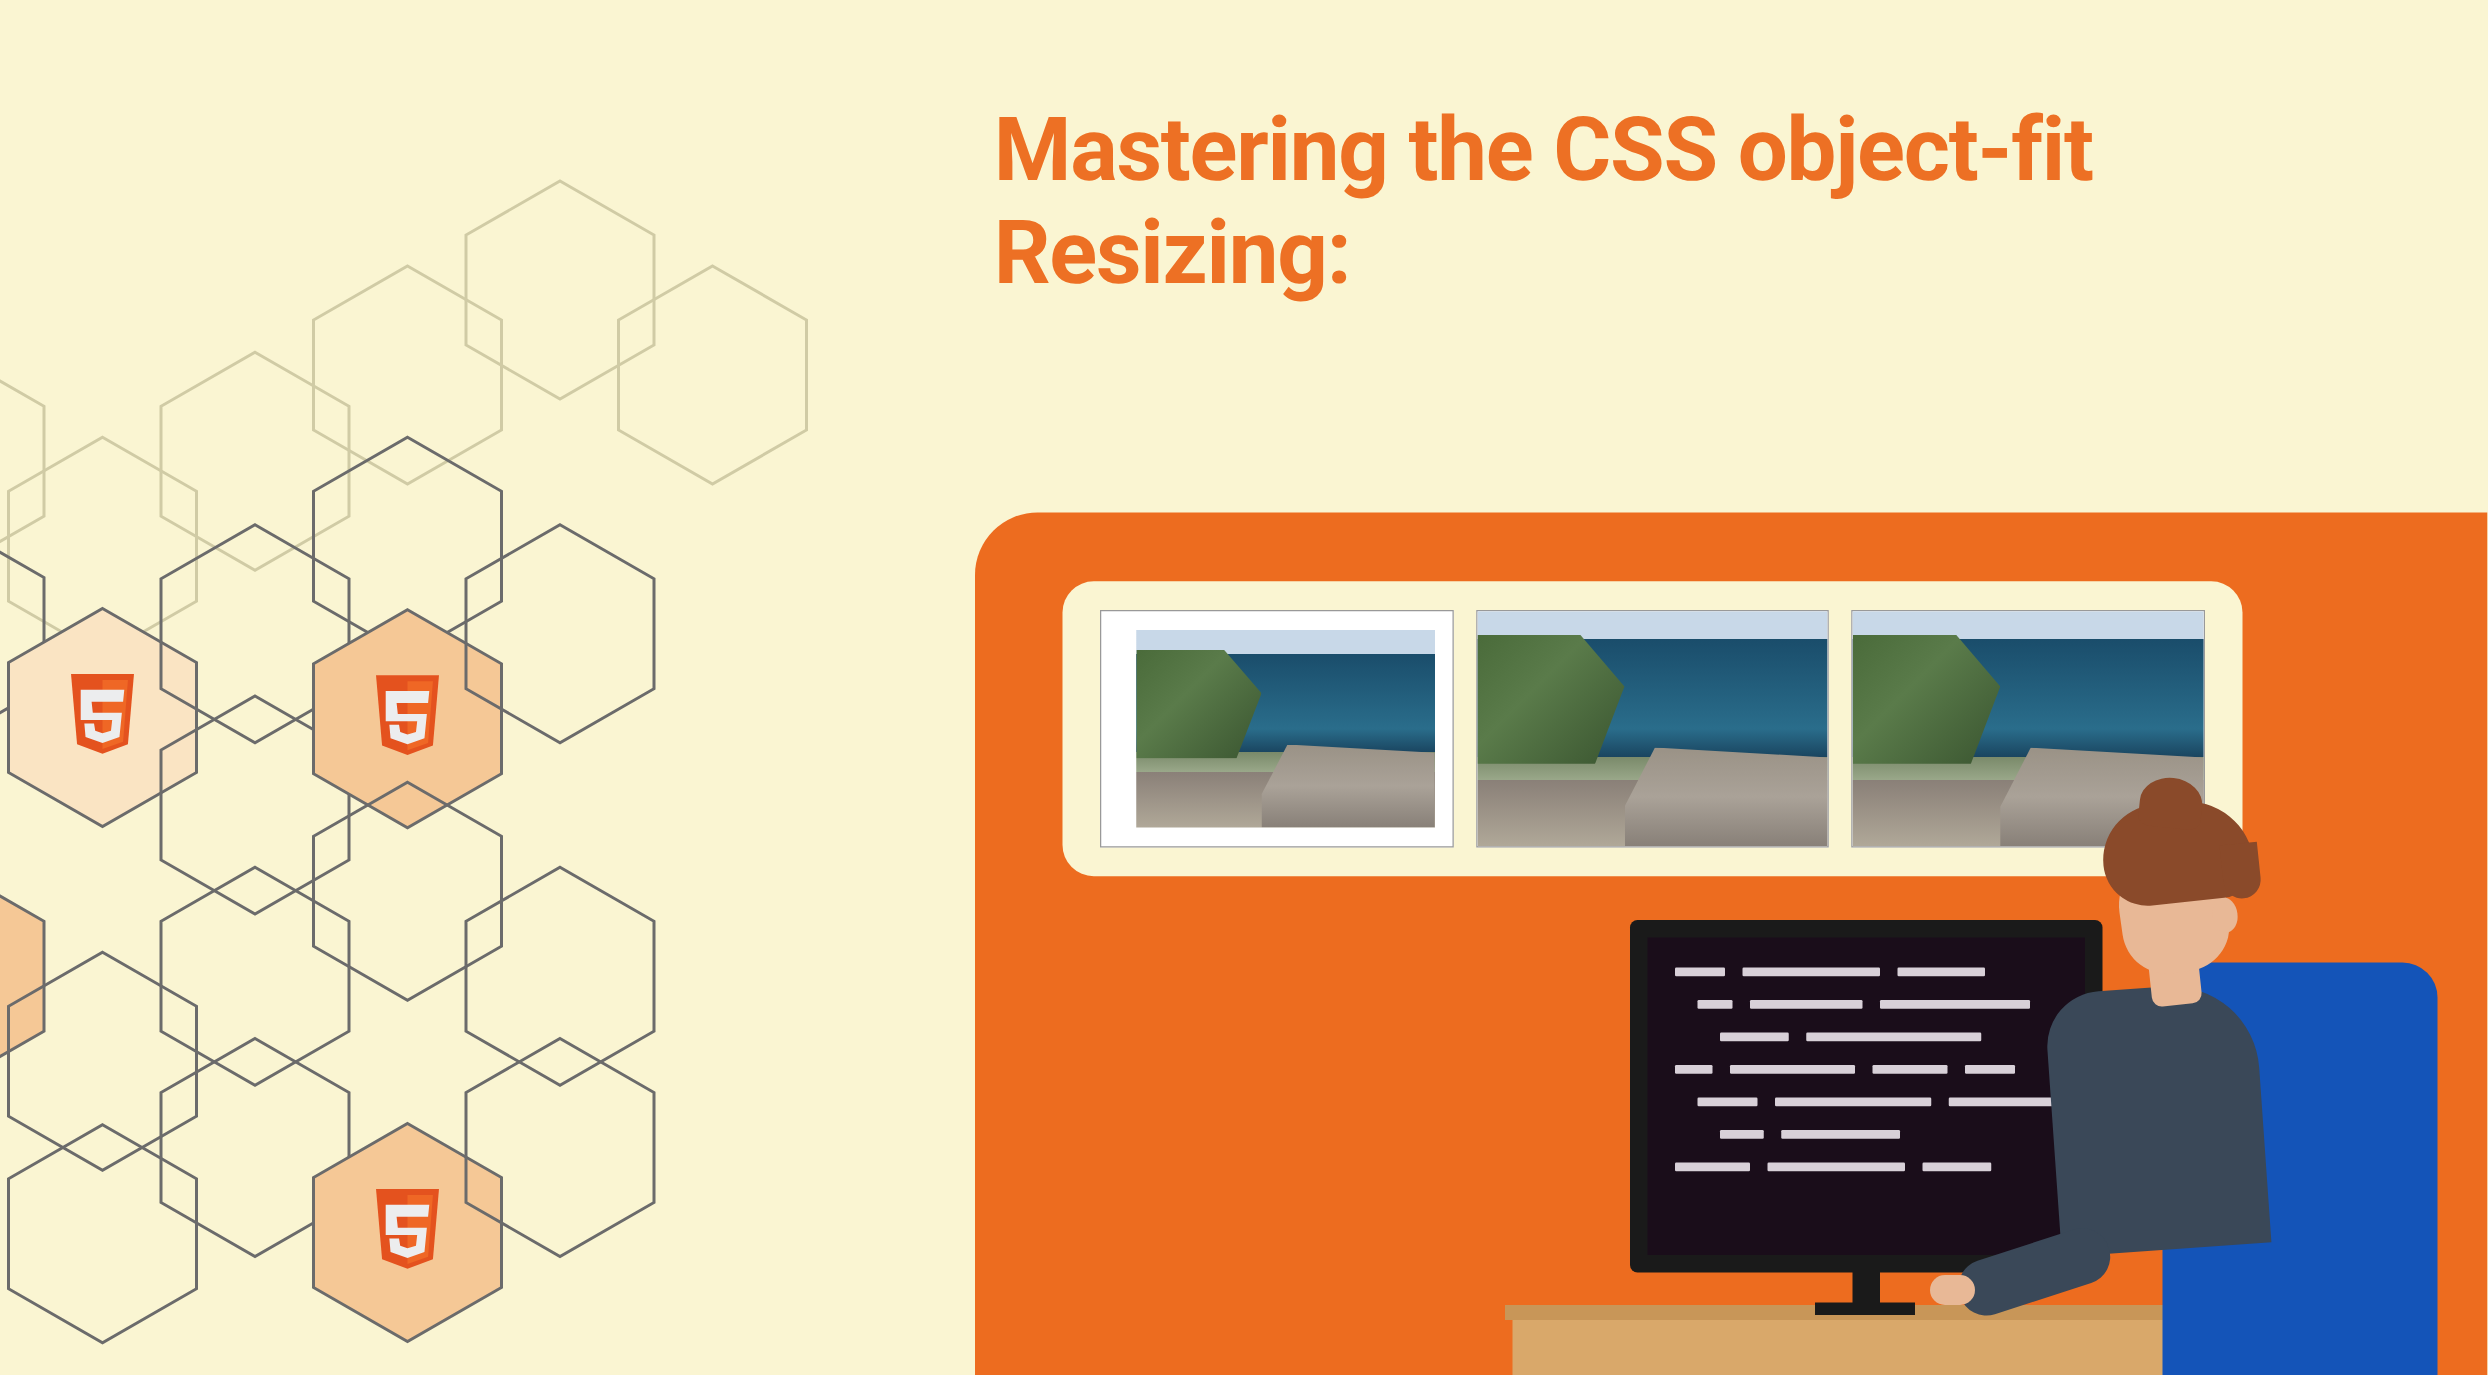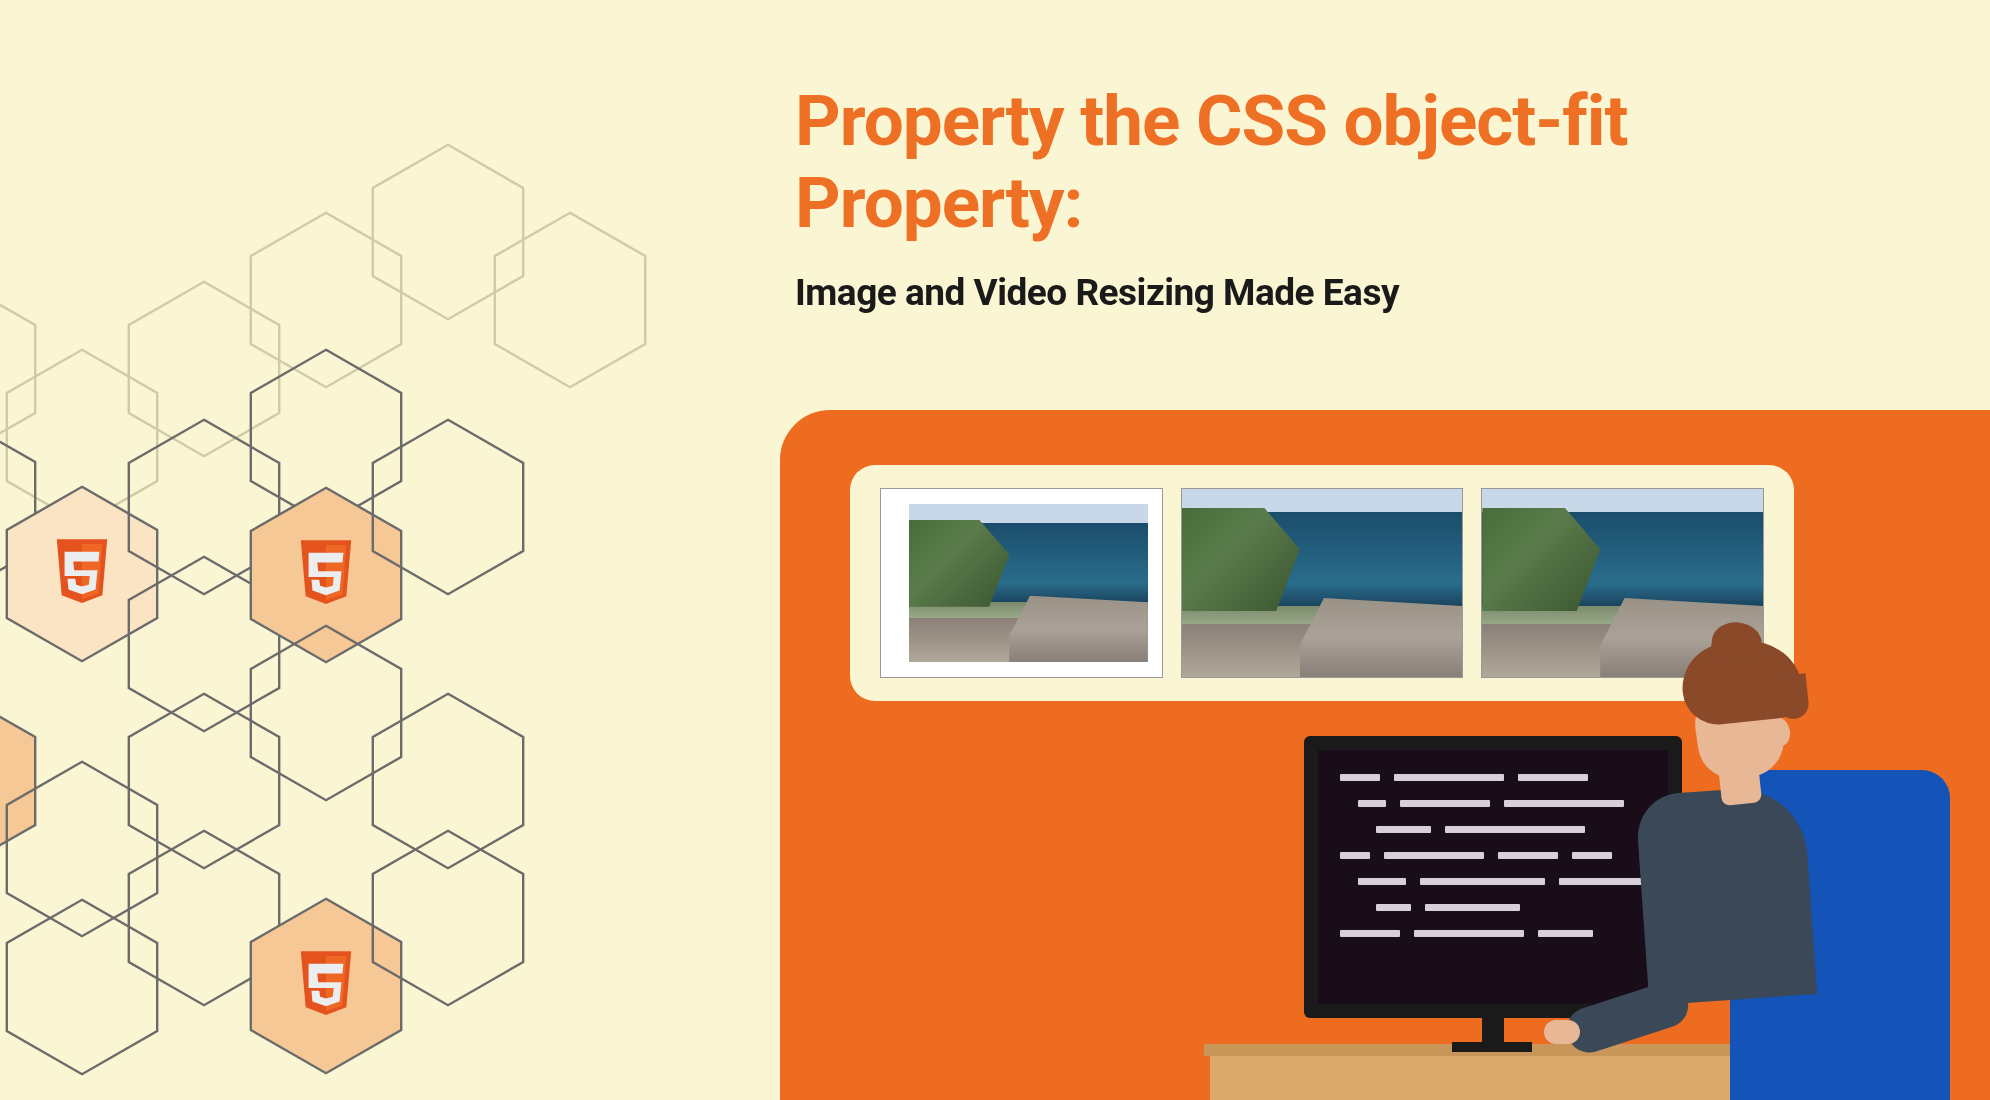--- a/index.html
+++ b/index.html
@@ -396,22 +396,21 @@
         </svg></div></div>
     <div class="hexagon" style="left: 488px; top: 686px;"><svg viewBox="0 0 100 115">
         <polygon class="hex-outline" points="50,3 97,30 97,85 50,112 3,85 3,30"></polygon>
       </svg></div>
     <div class="hexagon" style="left: 122px; top: 755px;"><svg viewBox="0 0 100 115">
         <polygon class="hex-outline" points="50,3 97,30 97,85 50,112 3,85 3,30"></polygon>
       </svg></div>
   </div>
 
 <div class="title-block">
-  <h1 class="main-title">Property the CSS object-fit Property:</h1>
-  <p class="subtitle">Image and Video Resizing Made Easy</p>
+  <h1 class="main-title">Mastering the CSS object-fit Resizing:</h1>
 </div>
 
 <div class="orange-panel">
   <div class="screen-box">
     <div class="photo-frame contain">
         <div class="photo-inner"></div>
       </div>
     <div class="photo-frame fill">
         <div class="photo-inner"></div>
       </div>

